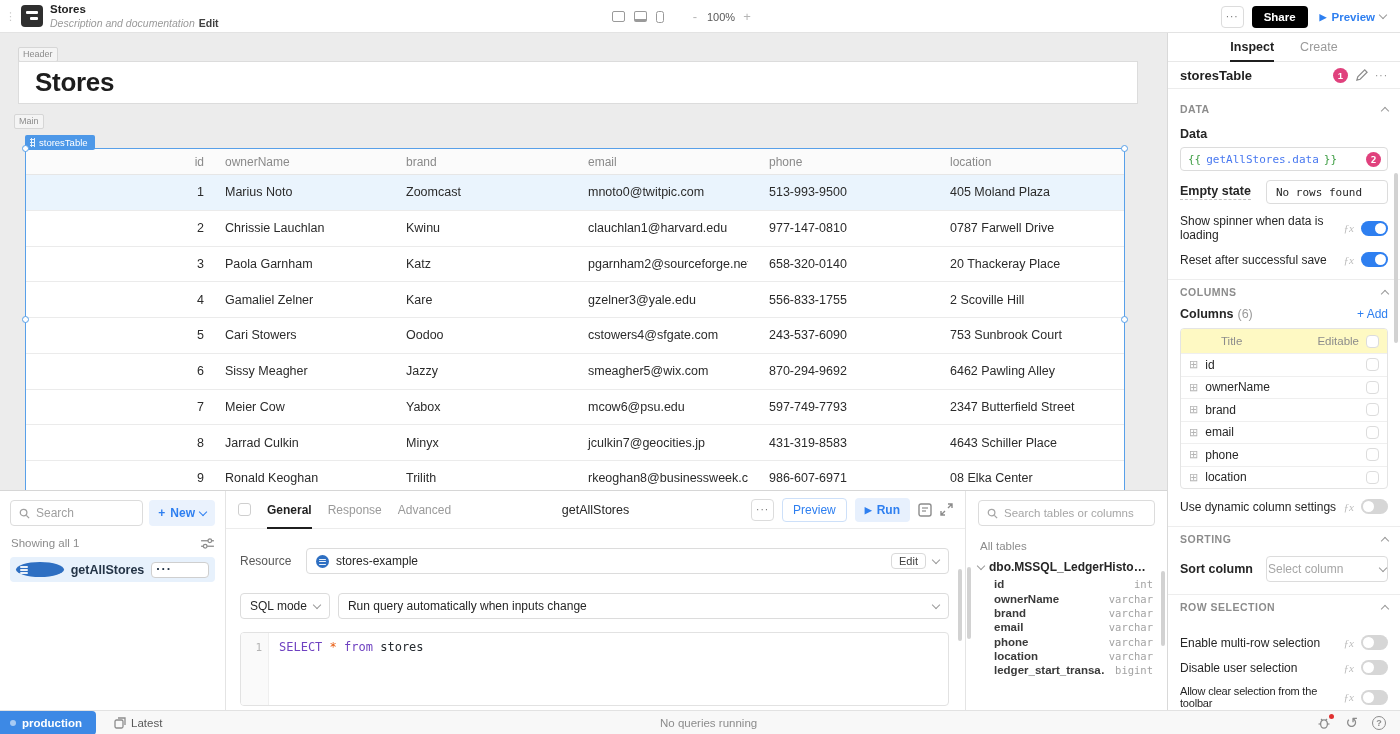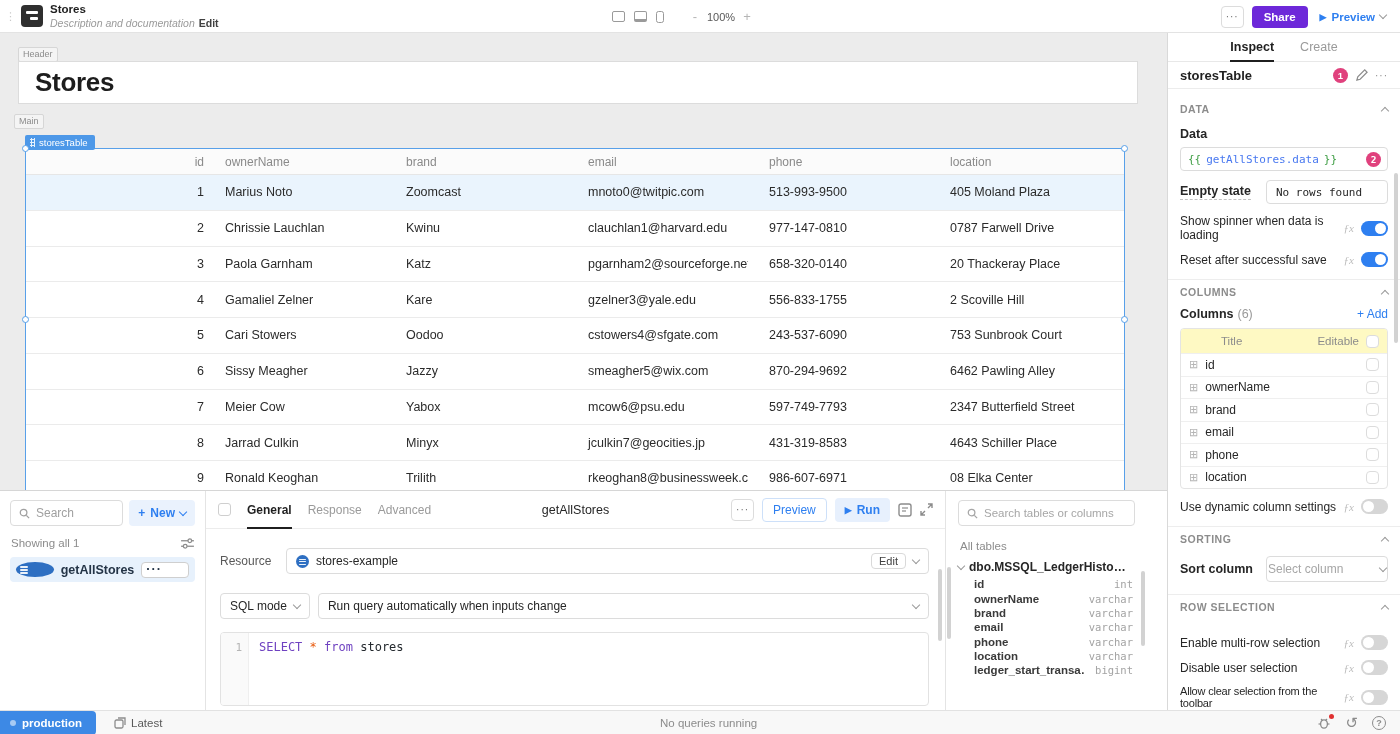--- a/index.html
+++ b/index.html
@@ -22,21 +22,21 @@
 .tb-mid{position:absolute;left:612px;top:0;height:33px;display:flex;align-items:center;gap:9px}
 .dev{border:1.5px solid #9a9a9a;border-radius:2px}
 .dev.desktop{width:13px;height:11px}
 .dev.laptop{width:13px;height:11px;border-bottom-width:3.5px}
 .dev.mobile{width:8px;height:12px;border-radius:2.5px}
 .zoomgrp{display:flex;align-items:center;gap:4px;margin-left:14px}
 .zbtn{width:16px;height:16px;border-radius:3px;color:#b5b5b5;display:flex;align-items:center;justify-content:center;font-size:13px}
 .zval{font-size:11px;color:#595959}
 .tb-right{position:absolute;right:10px;top:0;height:33px;display:flex;align-items:center;gap:8px}
 .morebox{min-width:23px;height:22px;border:1px solid #dcdcdc;border-radius:4px;display:flex;align-items:center;justify-content:center;color:#6e6e6e;font-size:10px;letter-spacing:1px;cursor:pointer;background:#fff}
-.btn-share{height:22px;padding:0 12px;background:#6d28d9;color:#fff;font-size:11.5px;font-weight:bold;border-radius:4px;display:flex;align-items:center;cursor:pointer}
+.btn-share{height:22px;padding:0 12px;background:#000000;color:#fff;font-size:11.5px;font-weight:bold;border-radius:4px;display:flex;align-items:center;cursor:pointer}
 .btn-preview{height:22px;display:flex;align-items:center;gap:5px;color:#2e7ff0;font-size:11.5px;font-weight:bold;padding:0 4px;cursor:pointer}
 .chv{width:6px;height:6px;border-right:1.5px solid #9a9a9a;border-bottom:1.5px solid #9a9a9a;transform:rotate(45deg);margin-top:-3px;flex:none}
 .chv.blue{border-color:#2e7ff0}
 .chv.up{transform:rotate(-135deg);margin-top:3px}
 
 
 .canvas{position:absolute;left:0;top:33px;width:1167px;height:457px;background:#ececec;overflow:hidden}
 .tagchip{position:absolute;font-size:9px;color:#8c8c8c;background:#f4f4f4;border:1px solid #d6d6d6;padding:1px 4px;border-radius:2px;line-height:1.2}
 .hdrbox{position:absolute;left:18px;top:28px;width:1120px;height:43px;background:#fff;border:1px solid #dcdcdc;display:flex;align-items:center;padding-left:16px}
 .hdrbox h1{font-size:26px;font-weight:bold;color:#1d1d1d;letter-spacing:-.3px}
@@ -46,21 +46,21 @@
 .hdl{position:absolute;width:7px;height:7px;background:#fff;border:1.5px solid #58a0e9;border-radius:50%;z-index:5}
 .t-grid{display:grid;grid-template-columns:178px 181px 182px 181px 181px 1fr;align-items:center}
 .t-head{height:26px;background:#fbfbfb;border-bottom:1px solid #e6e6e6;color:#8a8a8a;font-size:12px}
 .t-head .cell,.t-row .cell{padding-left:21px;overflow:hidden;white-space:nowrap}
 .t-head .cell.num,.t-row .cell.num{padding-left:0;text-align:right;padding-right:2px}
 .t-row{height:35.75px;border-bottom:1px solid #ebebeb;font-size:12.5px;color:#2b2b2b;cursor:pointer}
 .t-body .t-row:first-child{background:#eaf4fd}
 
 
 .bottom{position:absolute;left:0;top:490px;width:1167px;height:220px;background:#fff;border-top:1px solid #d6d6d6;display:flex}
-.qlist{width:206px;height:100%;border-right:1px solid #e4e4e4;padding:9px 10px;position:relative}
+.qlist{width:226px;height:100%;border-right:1px solid #e4e4e4;padding:9px 10px;position:relative}
 .srow{display:flex;gap:6px}
 .sinput{flex:1;height:26px;border:1px solid #dcdcdc;border-radius:4px;display:flex;align-items:center;gap:6px;padding:0 8px;color:#a0a0a0;background:#fff}
 .sinput svg{flex:none}
 .btn-new{height:26px;padding:0 9px;border-radius:4px;background:#eaf2fd;color:#2e7ff0;font-weight:bold;font-size:12px;display:flex;align-items:center;gap:5px;cursor:pointer}
 .showrow{display:flex;align-items:center;justify-content:space-between;margin-top:11px;color:#8c8c8c;font-size:11.5px;padding:0 1px}
 .qitem{margin-top:8px;height:25px;border-radius:4px;background:#e7f1fc;display:flex;align-items:center;gap:7px;padding:0 6px;cursor:pointer}
 .q-ico{width:15px;height:15px;border-radius:50%;background:#2e6fc2;position:relative;flex:none}
 .q-ico i{position:absolute;left:3.5px;width:8px;height:1.5px;background:rgba(255,255,255,.9);border-radius:1px}
 .q-ico i:nth-child(1){top:4px}.q-ico i:nth-child(2){top:7px}.q-ico i:nth-child(3){top:10px}
 .qitem span{font-size:12.5px;font-weight:bold;color:#243447;flex:1}

